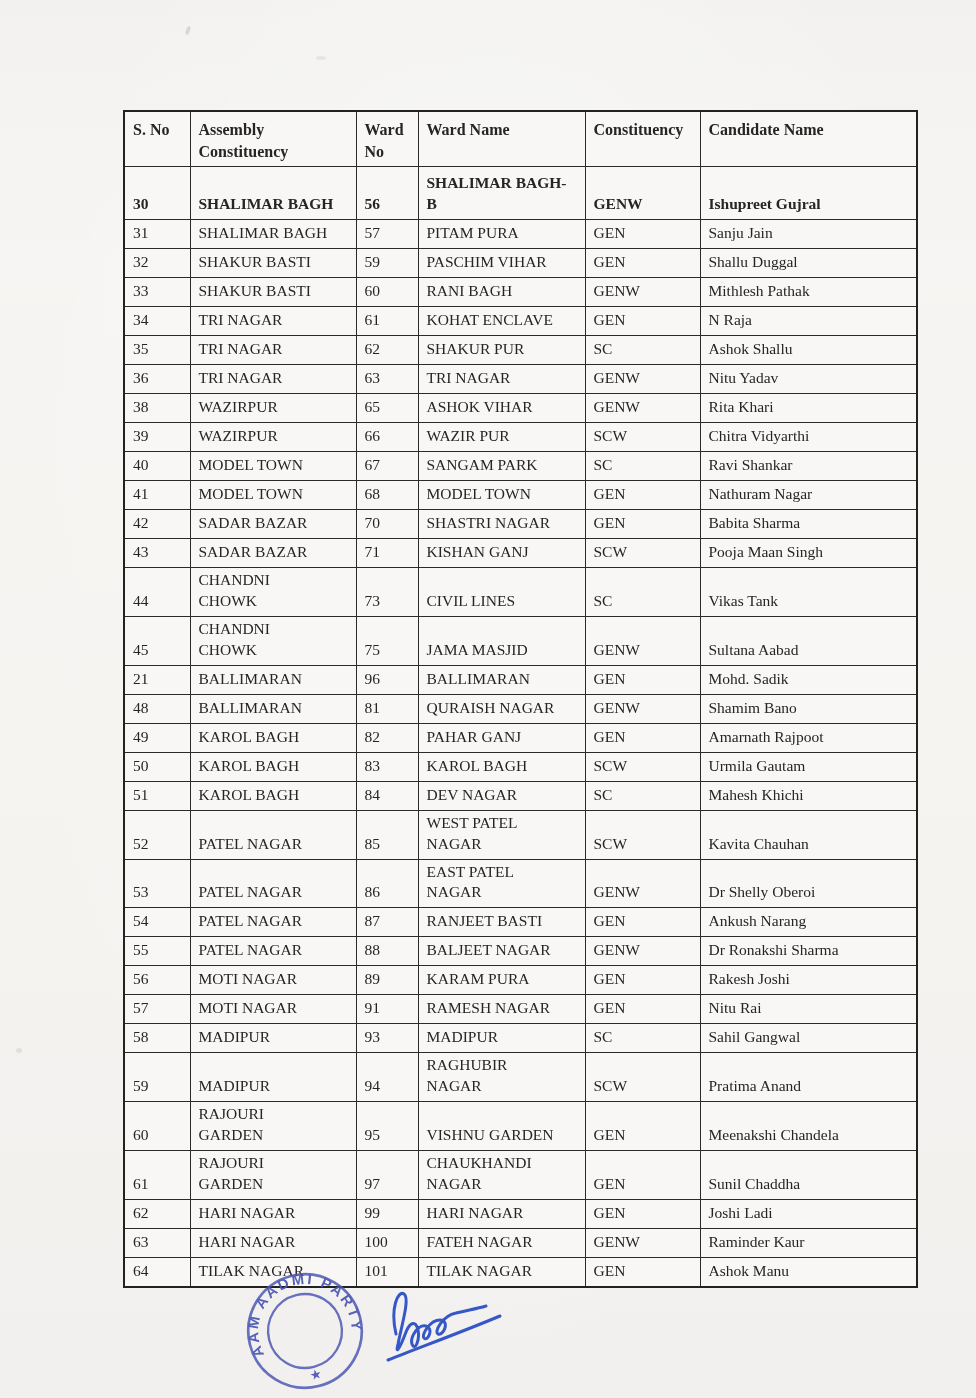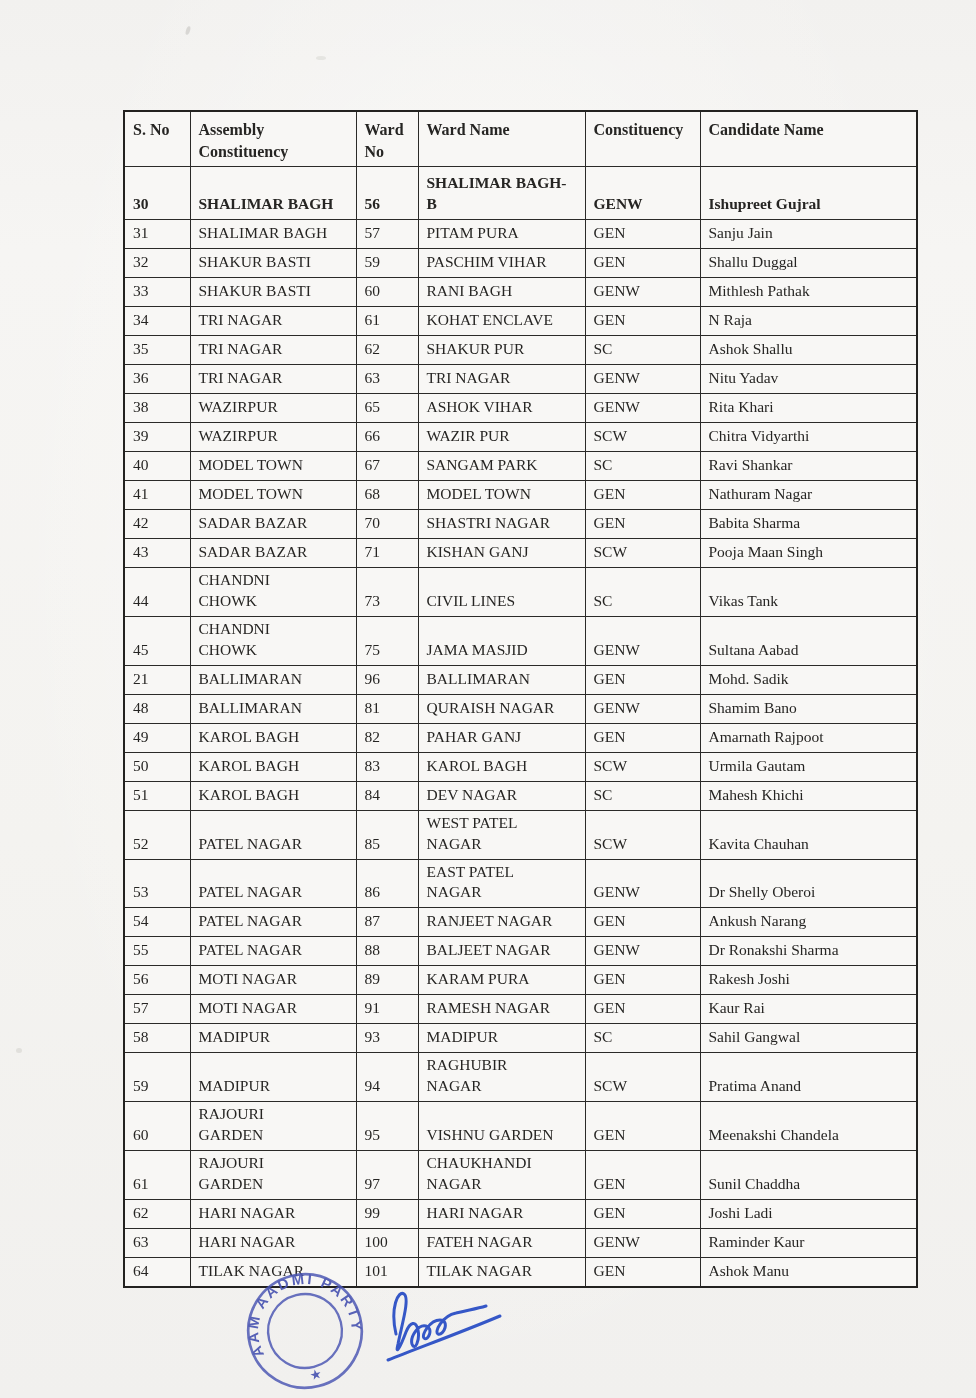--- a/index.html
+++ b/index.html
@@ -282,21 +282,21 @@
           <td>86</td>
           <td>EAST PATEL
 NAGAR</td>
           <td>GENW</td>
           <td>Dr Shelly Oberoi</td>
         </tr>
         <tr>
           <td>54</td>
           <td>PATEL NAGAR</td>
           <td>87</td>
-          <td>RANJEET NAGAR</td>
+          <td>RANJEET BASTI</td>
           <td>GEN</td>
           <td>Ankush Narang</td>
         </tr>
         <tr>
           <td>55</td>
           <td>PATEL NAGAR</td>
           <td>88</td>
           <td>BALJEET NAGAR</td>
           <td>GENW</td>
           <td>Dr Ronakshi Sharma</td>
@@ -308,21 +308,21 @@
           <td>KARAM PURA</td>
           <td>GEN</td>
           <td>Rakesh Joshi</td>
         </tr>
         <tr>
           <td>57</td>
           <td>MOTI NAGAR</td>
           <td>91</td>
           <td>RAMESH NAGAR</td>
           <td>GEN</td>
-          <td>Kaur Rai</td>
+          <td>Nitu Rai</td>
         </tr>
         <tr>
           <td>58</td>
           <td>MADIPUR</td>
           <td>93</td>
           <td>MADIPUR</td>
           <td>SC</td>
           <td>Sahil Gangwal</td>
         </tr>
         <tr>

